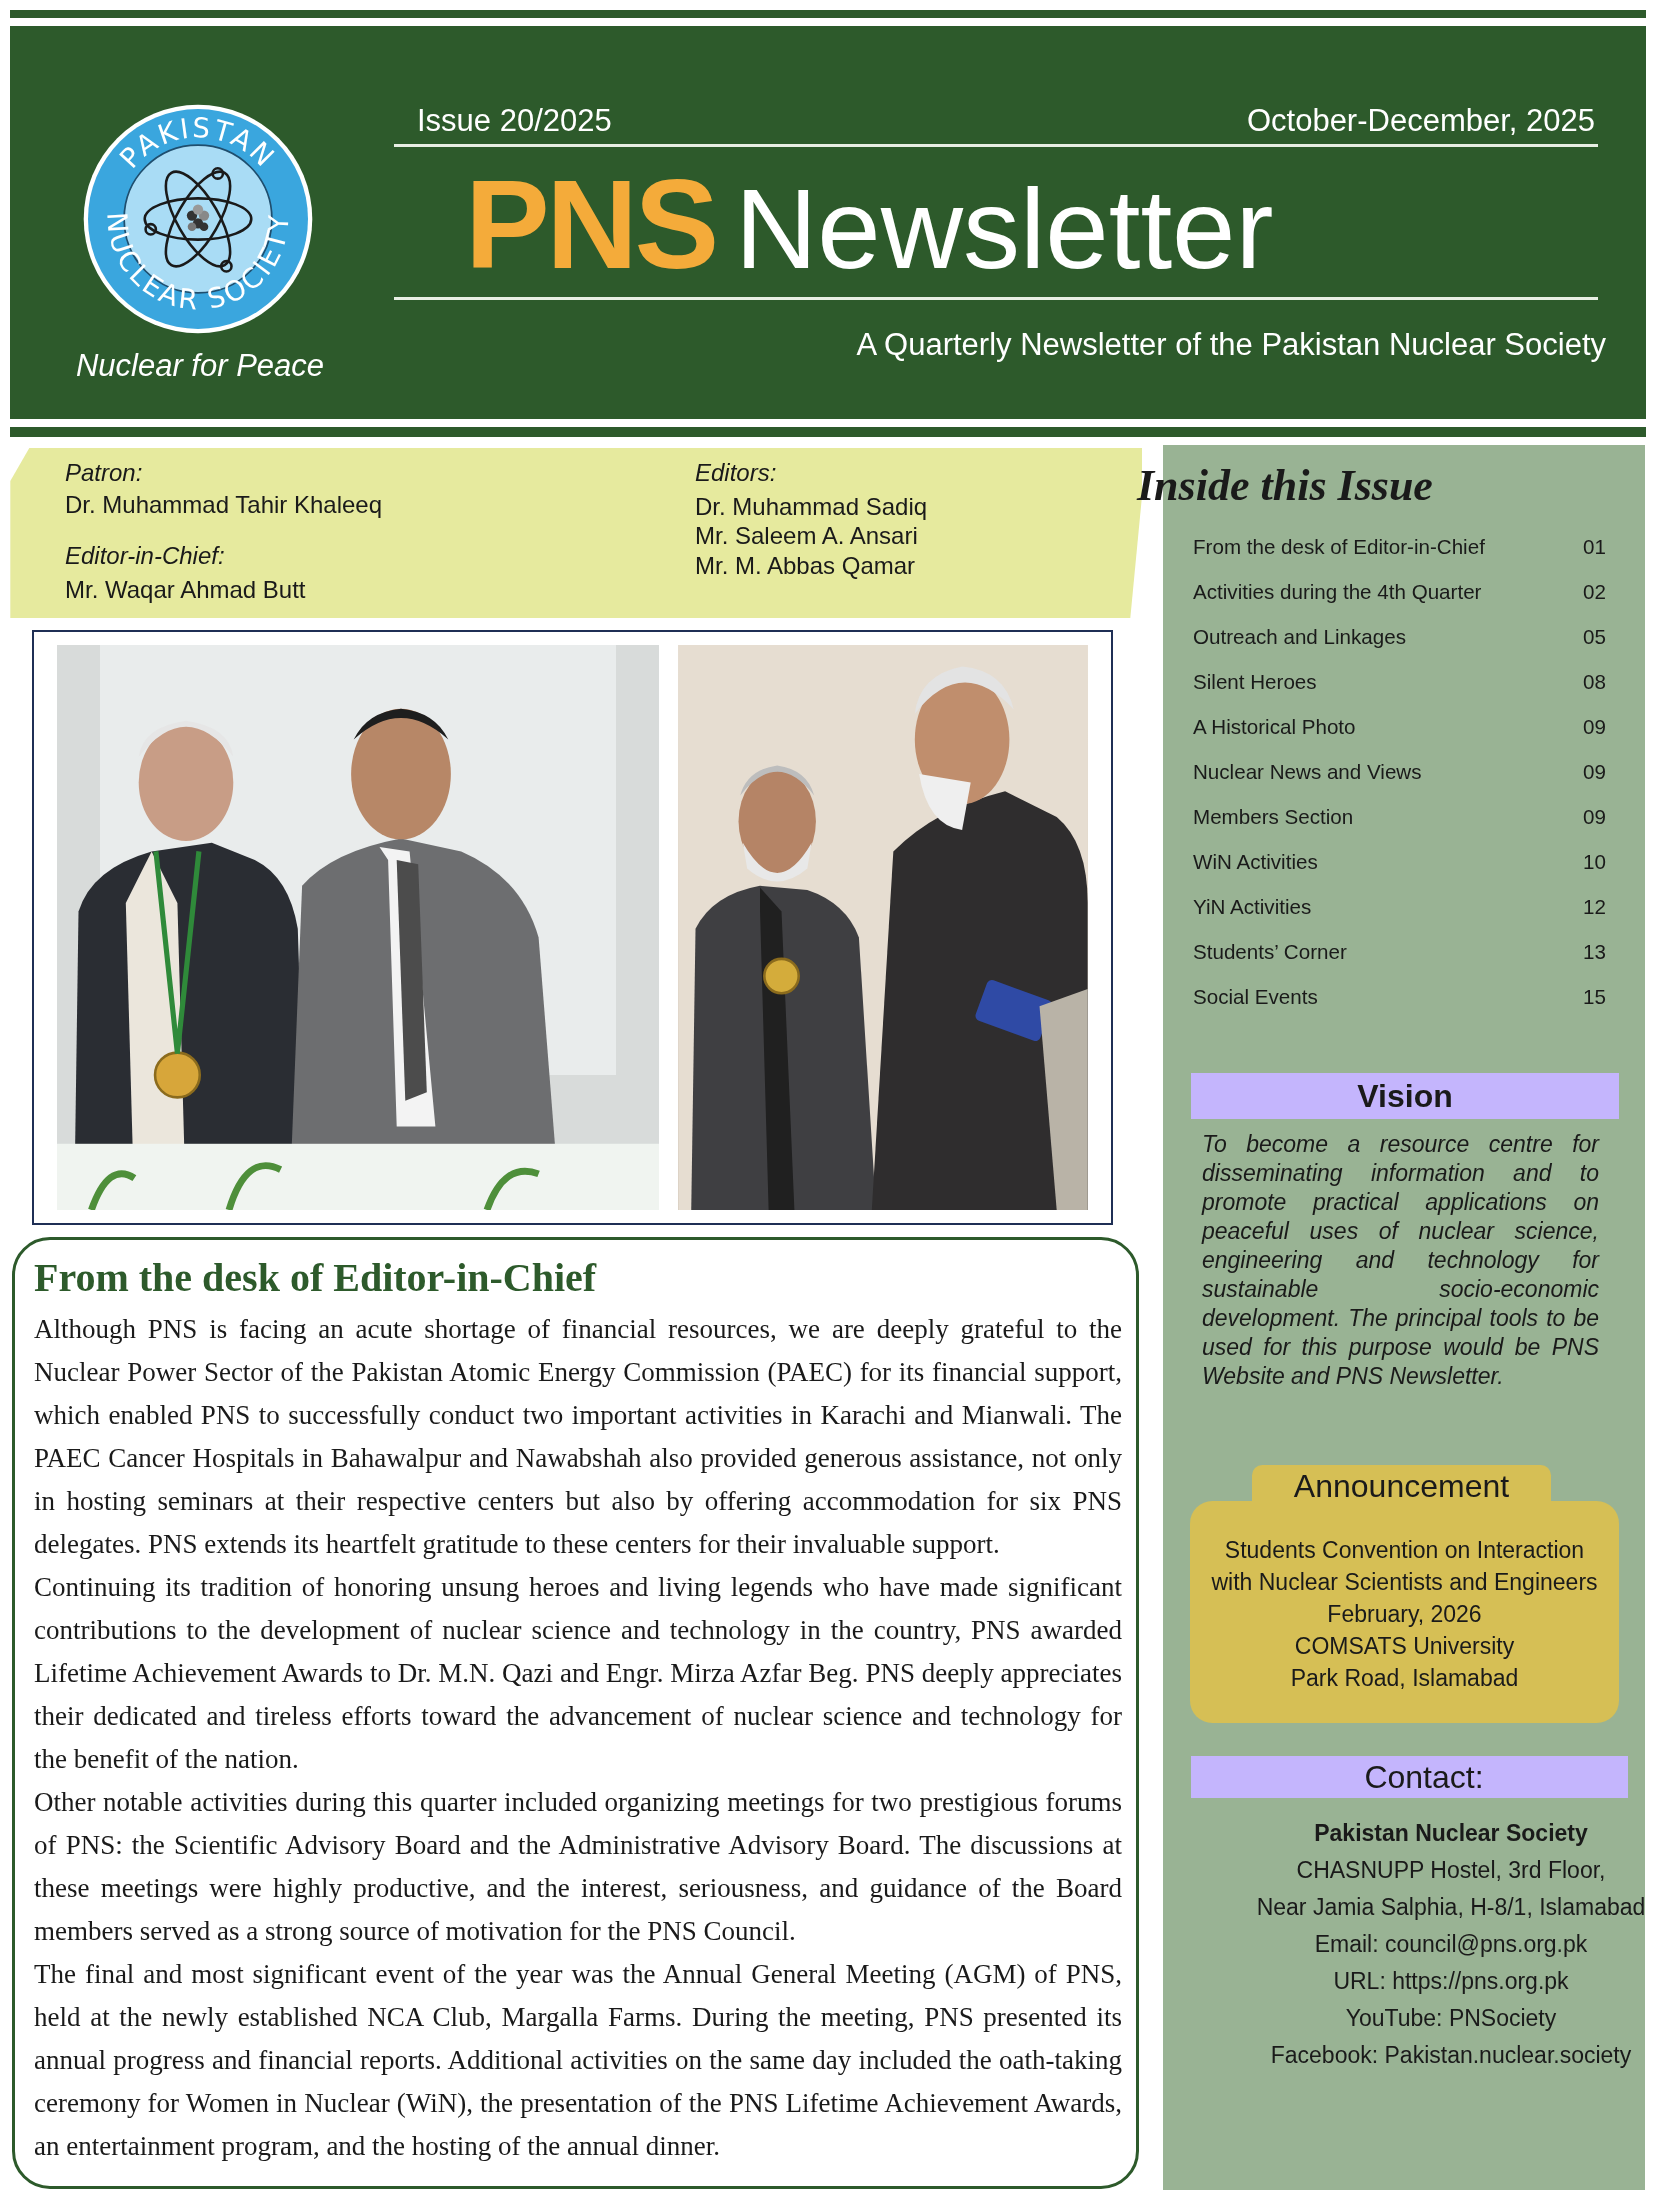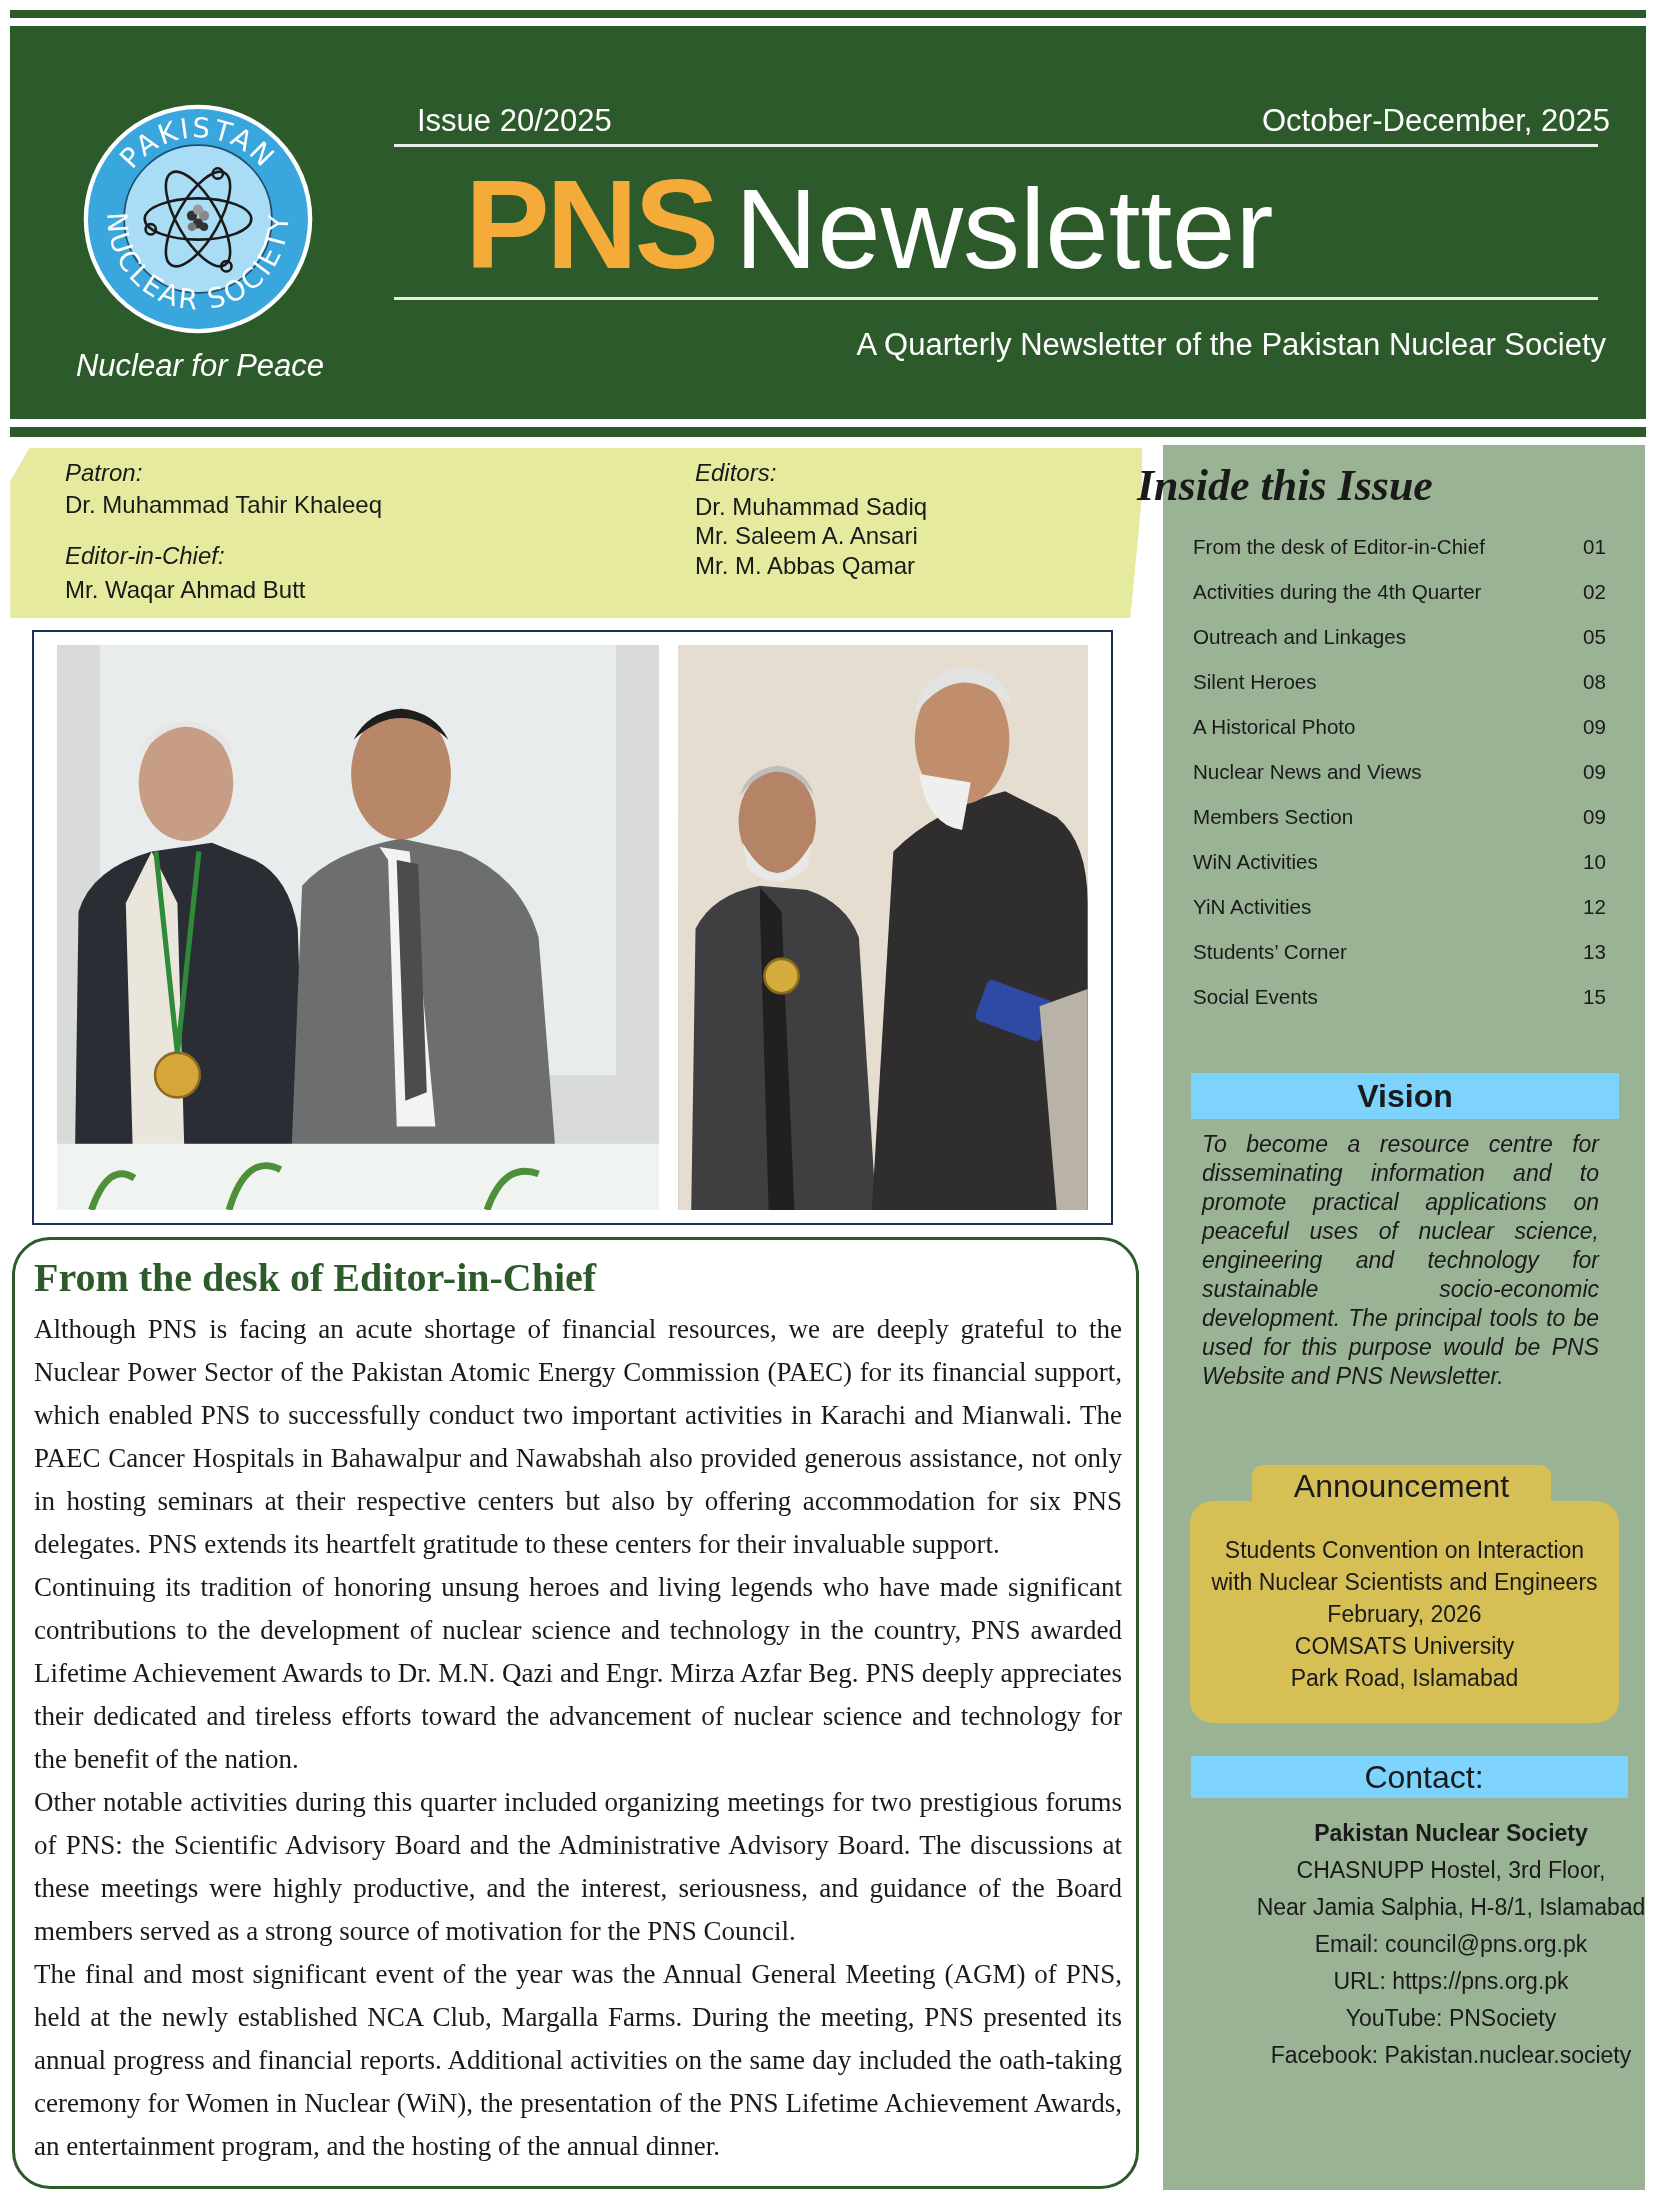--- a/index.html
+++ b/index.html
@@ -11,21 +11,21 @@
 
   
   .top-rule { left: 9.5px; top: 10.3px; width: 1636px; height: 7.7px; background: #2d5a2b; }
   .masthead { left: 9.5px; top: 26px; width: 1636px; height: 393px; background: #2d5a2b; }
   .bottom-rule { left: 9.5px; top: 427px; width: 1636px; height: 9.5px; background: #2d5a2b; }
 
   .logo { left: 82px; top: 103px; width: 232px; height: 232px; }
   .motto { left: 71px; top: 348px; width: 258px; text-align: center; color: #fff; font-style: italic; font-size: 31px; }
 
   .issue { left: 417px; top: 103px; color: #fff; font-size: 31px; }
-  .period { right: 45px; top: 103px; color: #fff; font-size: 31px; }
+  .period { right: 60px; top: 103px; color: #fff; font-size: 31px; }
   .hr1 { left: 394px; top: 144px; width: 1204px; height: 2.6px; background: #e8efe4; }
   .hr2 { left: 394px; top: 297px; width: 1204px; height: 2.6px; background: #e8efe4; }
   .title-wrap { left: 465px; top: 151px; white-space: nowrap; }
   .title-pns { color: #f4ab3a; font-weight: bold; font-size: 127px; letter-spacing: -3.4px; }
   .title-news { color: #fff; font-size: 114px; margin-left: 19px; }
   .tagline { right: 49px; top: 327px; color: #fff; font-size: 31px; }
 
   
   .staff {
     left: 10.3px; top: 448px; width: 1132px; height: 170px; background: #e6ea9e;
@@ -52,21 +52,21 @@
   }
   .ed-body p { margin: 0; }
 
   
   .sidebar { left: 1163px; top: 445px; width: 482px; height: 1745px; background: #99b394; }
   .toc-title { left: 1137px; top: 460px; font-family: "Liberation Serif", serif; font-weight: bold; font-size: 44px; color: #1a1a1a; font-style: italic; }
   .toc-list { left: 1193px; top: 535px; width: 413px; }
   .toc-item { display: flex; justify-content: space-between; height: 45px; font-size: 20.6px; color: #1a1a1a; }
   .toc-page { width: 34px; text-align: right; }
 
-  .box-head { background: #7dd3fc; text-align: center; color: #1a1a1a; }
+  .box-head { background: #c4b5fd; text-align: center; color: #1a1a1a; }
   .vision-head { left: 1191px; top: 1073px; width: 428px; height: 46px; font-size: 32px; line-height: 46px; font-weight: bold; }
   .vision-body {
     left: 1202px; top: 1130px; width: 397px; font-style: italic; font-size: 23px; line-height: 29px;
     text-align: justify; color: #1a1a1a;
   }
 
   .ann-tab { left: 1252px; top: 1465px; width: 299px; height: 52px; background: #d6bf55; border-radius: 10.3px 10.3px 0 0; }
   .ann-title { left: 1252px; top: 1468px; width: 299px; text-align: center; font-size: 32px; color: #1a1a1a; }
   .ann-box { left: 1190px; top: 1501px; width: 429px; height: 222px; background: #d6bf55; border-radius: 22.4px; }
   .ann-body { left: 1190px; top: 1534px; width: 429px; text-align: center; font-size: 23px; line-height: 32px; color: #1a1a1a; }

